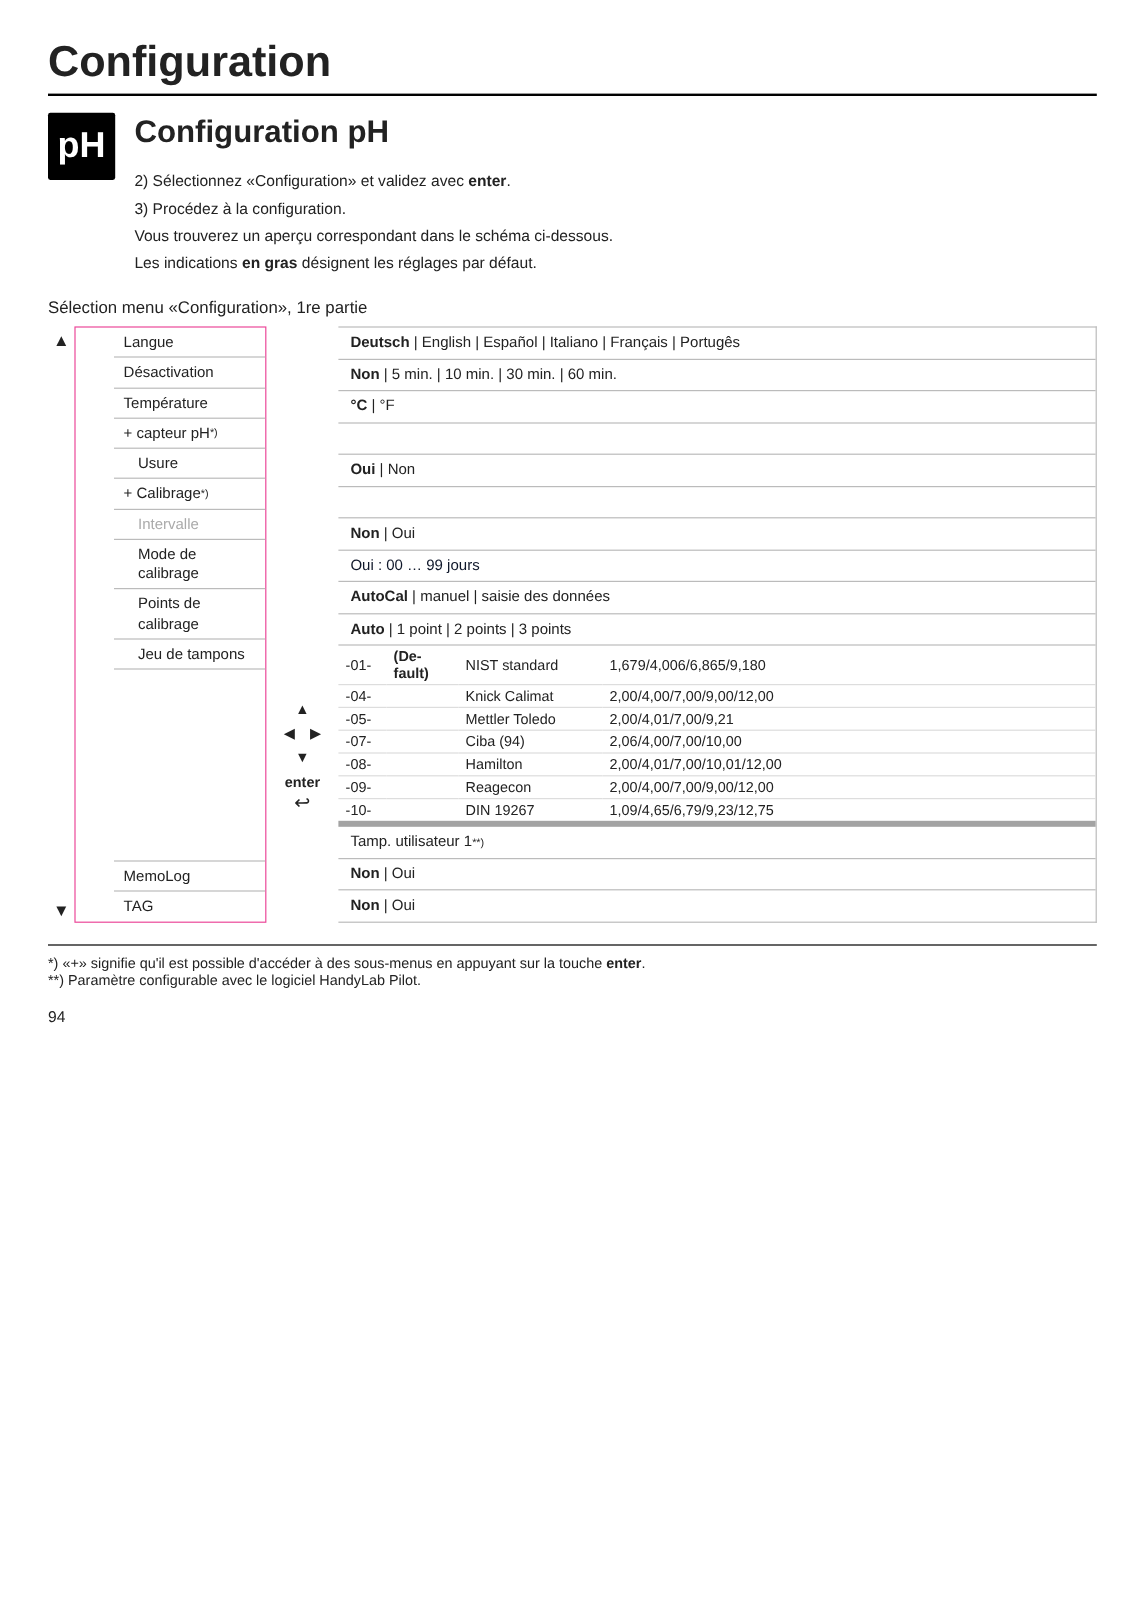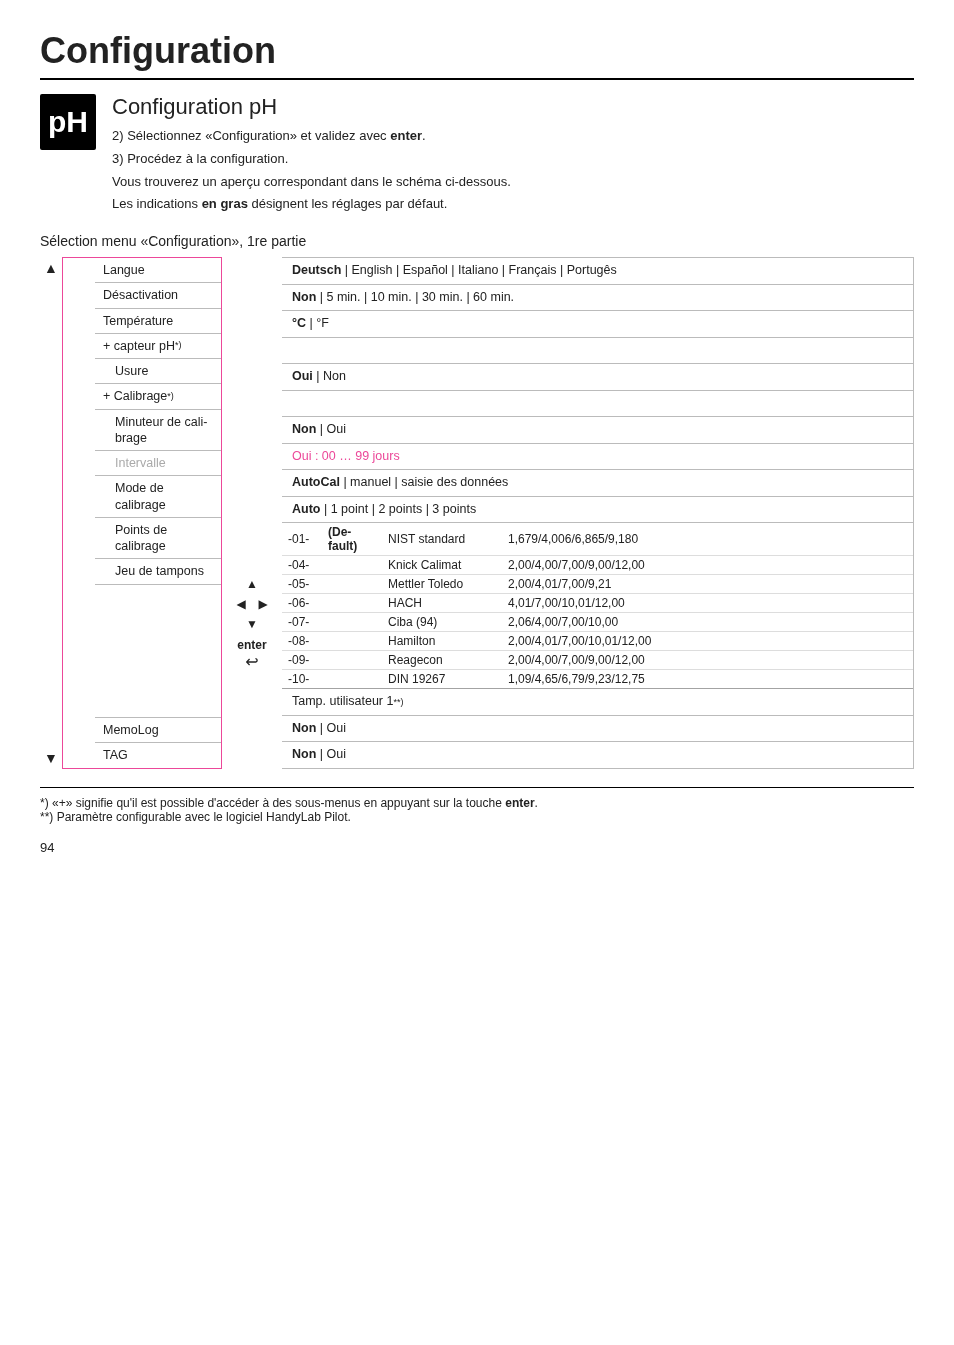--- a/index.html
+++ b/index.html
@@ -44,23 +44,23 @@
       justify-content: center;
       flex-shrink: 0;
       border-radius: 2px;
     }
 
     .ph-desc {
       flex: 1;
     }
 
     .ph-desc h2 {
-      font-size: 22px;
-      font-weight: 400;
-      margin-bottom: 6px;
+      font-size: 26px;
+      font-weight: 700;
+      margin-bottom: 16px;
     }
 
     .ph-desc p {
       font-size: 13px;
       line-height: 1.6;
       margin-bottom: 2px;
     }
 
     .selection-title {
       font-size: 14px;
@@ -191,21 +191,21 @@
       border-bottom: 1px solid #ddd;
       vertical-align: middle;
     }
 
     .buffer-table tr:last-child td {
       border-bottom: none;
     }
 
     .buffer-section {
       padding: 0;
-      border-bottom: 1px solid #a3a3a3;
+      border-bottom: 5px solid #a3a3a3;
     }
 
     .footnotes {
       margin-top: 18px;
       border-top: 1px solid #000;
       padding-top: 8px;
       font-size: 12px;
     }
 
     .page-number {
@@ -240,21 +240,20 @@
     <span class="arrow-down">▼</span>
   </div>
 
   <div class="menu-items">
     <div class="menu-item">Langue</div>
     <div class="menu-item">Désactivation</div>
     <div class="menu-item">Température</div>
     <div class="menu-item">+ capteur pH<span class="superscript">*)</span></div>
     <div class="menu-item indented">Usure</div>
     <div class="menu-item">+ Calibrage<span class="superscript">*)</span></div>
-    <div class="menu-item indented">Minuteur de cali-<br>brage</div>
     <div class="menu-item indented gray-text">Intervalle</div>
     <div class="menu-item indented">Mode de<br>calibrage</div>
     <div class="menu-item indented">Points de<br>calibrage</div>
     <div class="menu-item indented">Jeu de tampons</div>
     <div class="menu-item" style="flex:1; min-height:120px;"></div>
     <div class="menu-item">MemoLog</div>
     <div class="menu-item">TAG</div>
   </div>
 
   <div class="center-nav">
@@ -272,21 +271,21 @@
 
   <div class="right-values">
 
     <div class="value-row"><strong>Deutsch</strong>&nbsp;| English | Español | Italiano | Français | Portugês</div>
     <div class="value-row"><strong>Non</strong>&nbsp;| 5 min. | 10 min. | 30 min. | 60 min.</div>
     <div class="value-row"><strong>°C</strong>&nbsp;| °F</div>
     <div class="value-row">&nbsp;</div>
     <div class="value-row"><strong>Oui</strong>&nbsp;| Non</div>
     <div class="value-row">&nbsp;</div>
     <div class="value-row"><strong>Non</strong>&nbsp;| Oui</div>
-    <div class="value-row" style="color:#ec4899;">Oui : 00 … 99 jours</div>
+    <div class="value-row" style="color:#0f172a;">Oui : 00 … 99 jours</div>
     <div class="value-row"><strong>AutoCal</strong>&nbsp;| manuel | saisie des données</div>
     <div class="value-row"><strong>Auto</strong>&nbsp;| 1 point | 2 points | 3 points</div>
 
     <div class="buffer-section">
       <table class="buffer-table">
         <tbody>
           <tr>
             <td style="width:40px;">-01-</td>
             <td style="width:60px; font-weight:bold;">(De-<br>fault)</td>
             <td style="width:120px;">NIST standard</td>
@@ -298,26 +297,20 @@
             <td>Knick Calimat</td>
             <td>2,00/4,00/7,00/9,00/12,00</td>
           </tr>
           <tr>
             <td>-05-</td>
             <td></td>
             <td>Mettler Toledo</td>
             <td>2,00/4,01/7,00/9,21</td>
           </tr>
           <tr>
-            <td>-06-</td>
-            <td></td>
-            <td>HACH</td>
-            <td>4,01/7,00/10,01/12,00</td>
-          </tr>
-          <tr>
             <td>-07-</td>
             <td></td>
             <td>Ciba (94)</td>
             <td>2,06/4,00/7,00/10,00</td>
           </tr>
           <tr>
             <td>-08-</td>
             <td></td>
             <td>Hamilton</td>
             <td>2,00/4,01/7,00/10,01/12,00</td>

